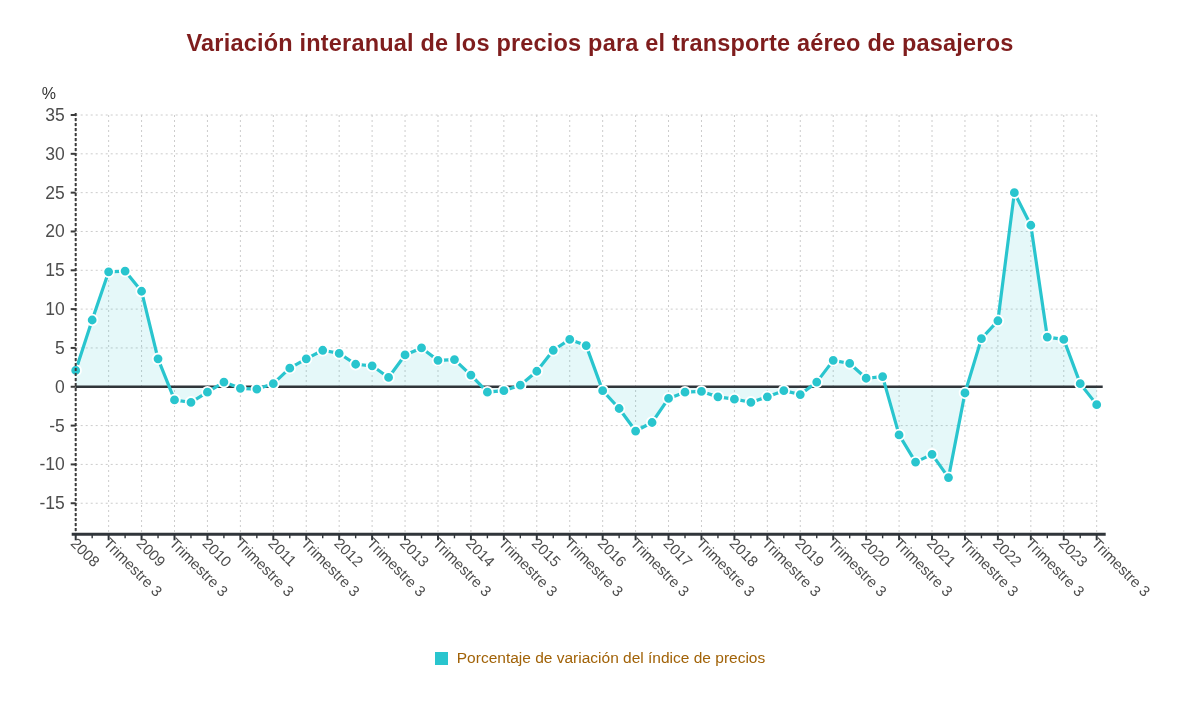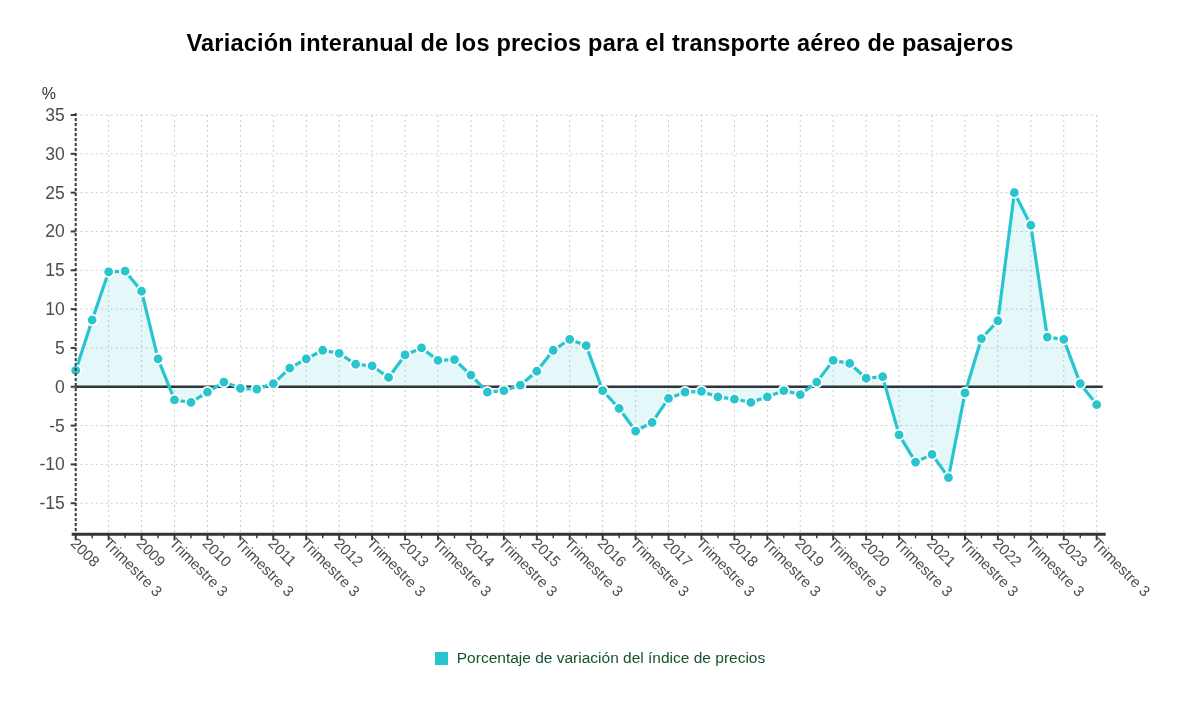--- a/index.html
+++ b/index.html
@@ -2,28 +2,28 @@
 <html><head>
 <meta charset="utf-8">
 <style>
   html,body{margin:0;padding:0;background:#fff;}
   .page{
     position:relative;width:1200px;height:705px;background:#ffffff;
     font-family:"Liberation Sans", sans-serif;overflow:hidden;
   }
   .title{
     position:absolute;top:30px;left:0;width:100%;
-    text-align:center;font-size:23.5px;font-weight:bold;color:#000000;
+    text-align:center;font-size:23.5px;font-weight:bold;color:#7f1d1d;
     letter-spacing:0.2px;
   }
   .chart-svg{position:absolute;top:0;left:0;}
   .legend-bar{
     position:absolute;top:649px;left:0;width:100%;
     display:flex;justify-content:center;align-items:center;
-    font-size:15.5px;color:#14532d;
+    font-size:15.5px;color:#a16207;
   }
   .legend-item{display:flex;align-items:center;}
   .legend-swatch{
     display:inline-block;width:13px;height:13px;margin-right:9px;
     background:#29c5ce;flex:0 0 auto;
   }
   .source-text b{font-weight:bold;}
 </style>
 </head>
 <body>

